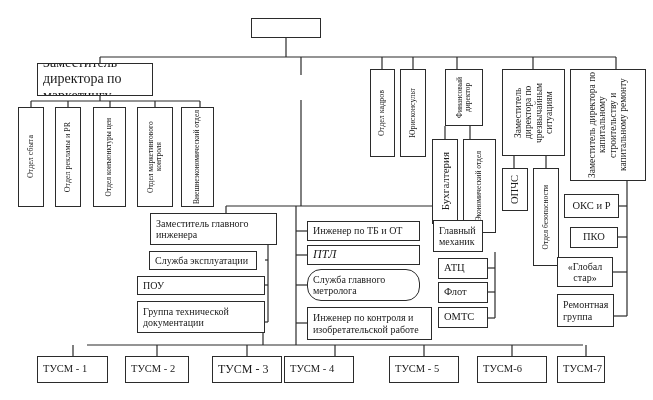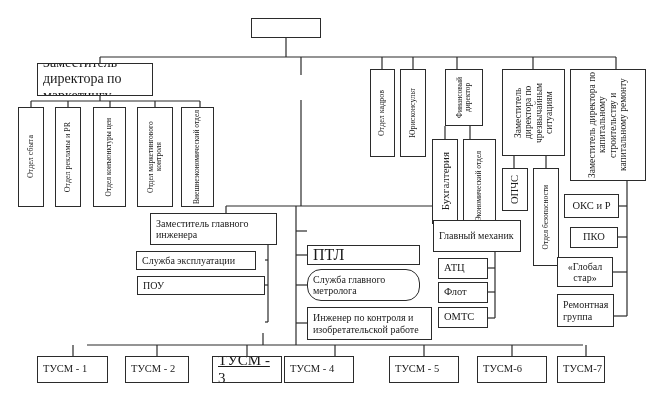--- a/index.html
+++ b/index.html
@@ -139,55 +139,61 @@
     </div>
     <div class="box h center" style="left: 557px; top: 257px; width: 56px; height: 30px;">
       <span class="label" style="font-size: 10px;">«Глобал стар»</span>
     </div>
     <div class="box h" style="left: 557px; top: 294px; width: 57px; height: 33px;">
       <span class="label" style="font-size: 10px;">Ремонтная группа</span>
     </div>
     <div class="box h" style="left: 150px; top: 213px; width: 127px; height: 32px;">
       <span class="label" style="font-size: 10px;">Заместитель главного инженера</span>
     </div>
-    <div class="box h" style="left: 136px; top: 251px; width: 120px; height: 19px;">
+    <div class="box h" style="left: 149px; top: 251px; width: 108px; height: 19px;">
       <span class="label" style="font-size: 10px;">Служба эксплуатации</span>
     </div>
     <div class="box h" style="left: 137px; top: 276px; width: 128px; height: 19px;">
       <span class="label" style="font-size: 10px;">ПОУ</span>
     </div>
+    <div class="box h" style="left: 137px; top: 301px; width: 128px; height: 32px;">
+      <span class="label" style="font-size: 10px;">Группа технической документации</span>
+    </div>
+    <div class="box h" style="left: 307px; top: 221px; width: 113px; height: 20px;">
+      <span class="label" style="font-size: 10px;">Инженер по ТБ и ОТ</span>
+    </div>
     <div class="box h" style="left: 307px; top: 245px; width: 113px; height: 20px;">
-      <span class="label" style="font-size: 16px;">ПТЛ</span>
+      <span class="label" style="font-size: 12px; font-style: italic;">ПТЛ</span>
     </div>
     <div class="box h" style="left: 307px; top: 269px; width: 113px; height: 32px; border-radius: 14px;">
       <span class="label" style="font-size: 10px;">Служба главного метролога</span>
     </div>
     <div class="box h" style="left: 307px; top: 307px; width: 125px; height: 33px;">
       <span class="label" style="font-size: 10px;">Инженер по контроля и изобретательской работе</span>
     </div>
-    <div class="box h" style="left: 433px; top: 220px; width: 88px; height: 32px;">
+    <div class="box h" style="left: 433px; top: 220px; width: 50px; height: 32px;">
       <span class="label" style="font-size: 10px;">Главный механик</span>
     </div>
     <div class="box h" style="left: 438px; top: 258px; width: 50px; height: 21px;">
       <span class="label" style="font-size: 10.5px;">АТЦ</span>
     </div>
     <div class="box h" style="left: 438px; top: 282px; width: 50px; height: 21px;">
       <span class="label" style="font-size: 10.5px;">Флот</span>
     </div>
     <div class="box h" style="left: 438px; top: 307px; width: 50px; height: 21px;">
       <span class="label" style="font-size: 10.5px;">ОМТС</span>
     </div>
     <div class="box h" style="left: 37px; top: 356px; width: 71px; height: 27px;">
       <span class="label" style="font-size: 10.5px;">ТУСМ - 1</span>
     </div>
     <div class="box h" style="left: 125px; top: 356px; width: 64px; height: 27px;">
       <span class="label" style="font-size: 10.5px;">ТУСМ - 2</span>
     </div>
     <div class="box h" style="left: 212px; top: 356px; width: 70px; height: 27px;">
-      <span class="label" style="font-size: 15px; text-decoration: underline;">ТУСМ - 3</span>
+      <span class="label" style="font-size: 12px;">ТУСМ - 3</span>
     </div>
     <div class="box h" style="left: 284px; top: 356px; width: 70px; height: 27px;">
       <span class="label" style="font-size: 10.5px;">ТУСМ - 4</span>
     </div>
     <div class="box h" style="left: 389px; top: 356px; width: 70px; height: 27px;">
       <span class="label" style="font-size: 10.5px;">ТУСМ - 5</span>
     </div>
     <div class="box h" style="left: 477px; top: 356px; width: 70px; height: 27px;">
       <span class="label" style="font-size: 10.5px;">ТУСМ-6</span>
     </div>

